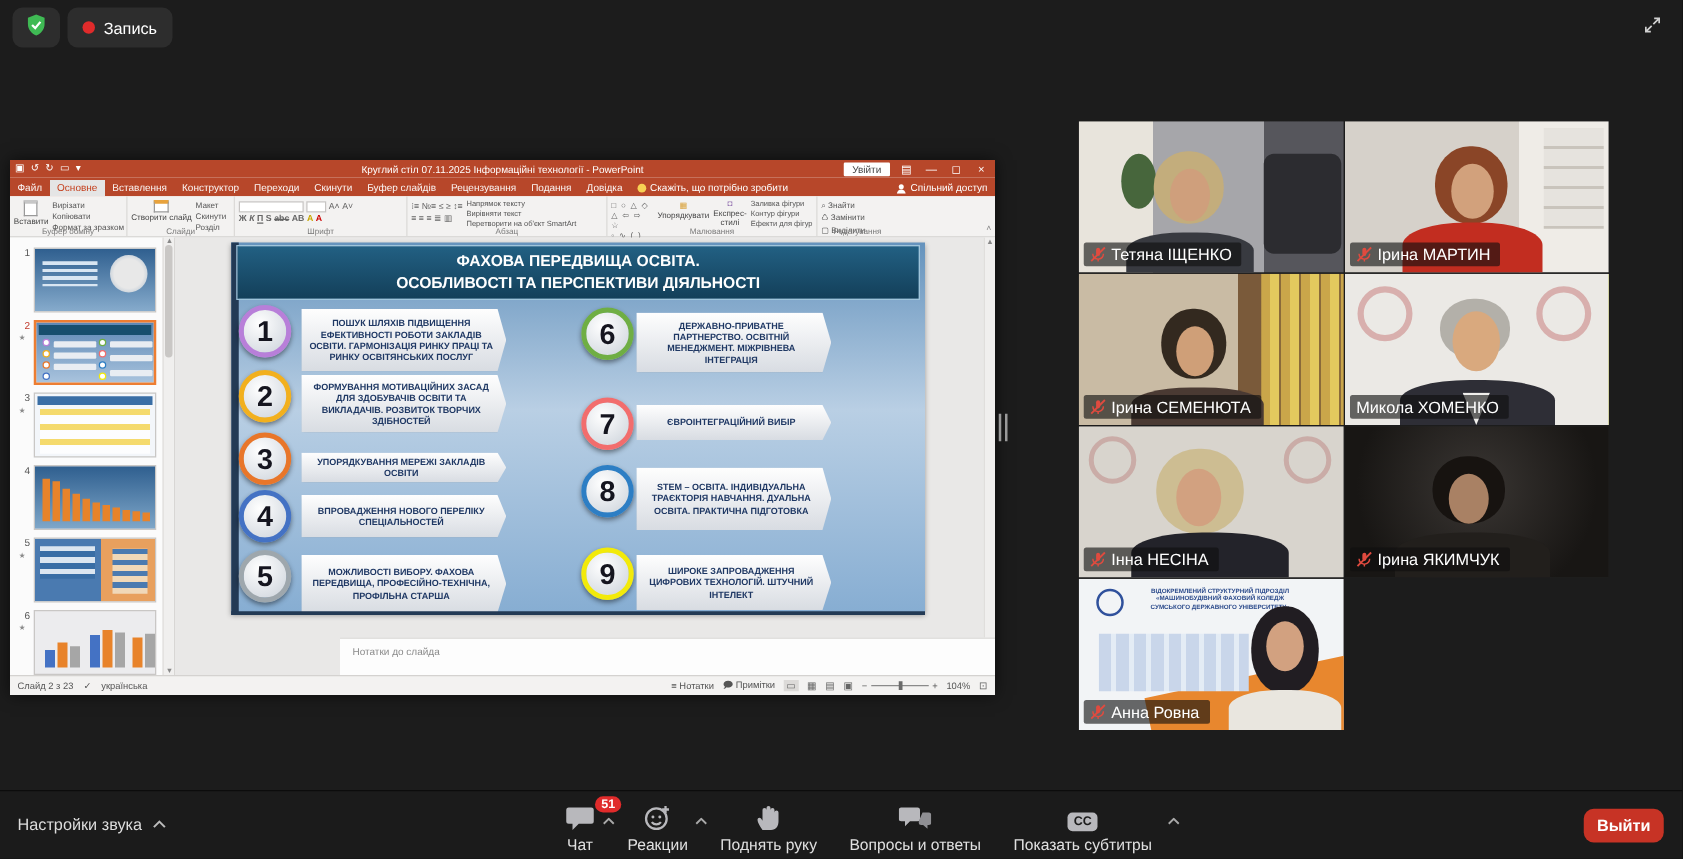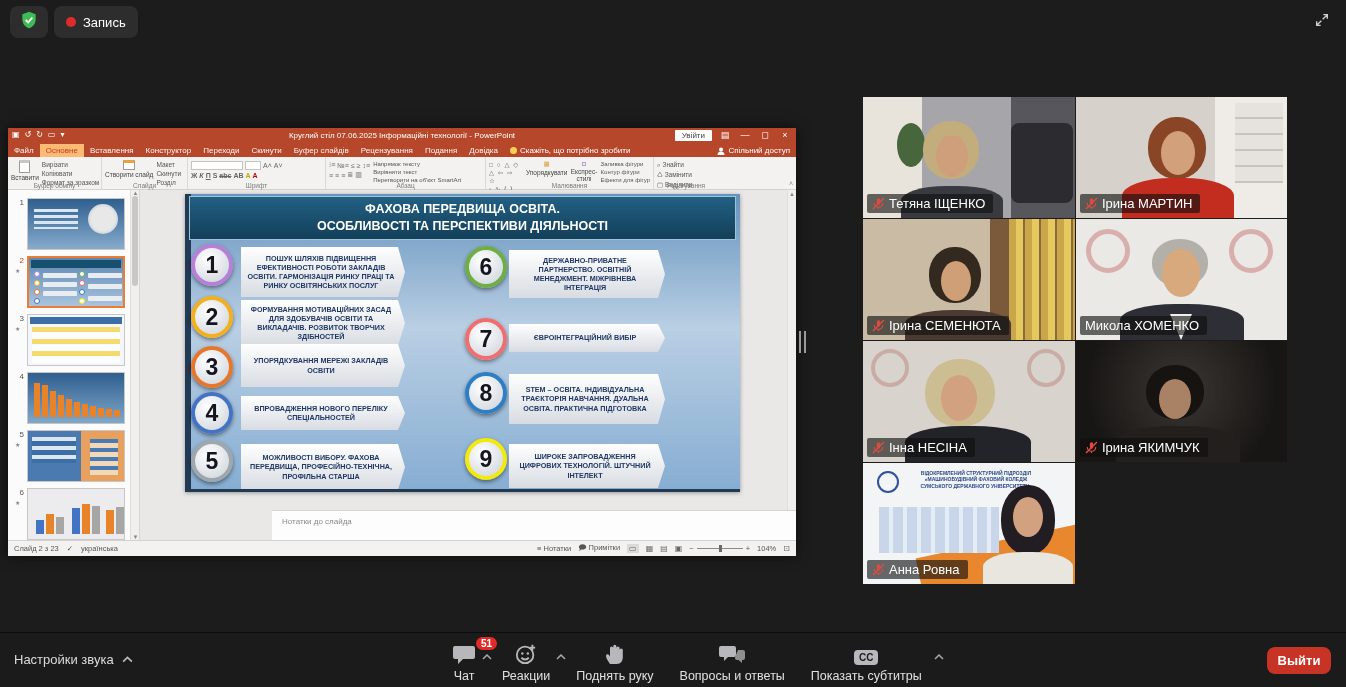--- a/index.html
+++ b/index.html
@@ -16,21 +16,21 @@
   
   .ppt{position:absolute;left:8px;top:128px;width:788px;height:428px;background:#f3f2f1;box-shadow:0 0 12px rgba(0,0,0,.6);font-size:8px;}
   .ppt-titlebar{position:relative;height:14px;background:#b7472a;color:#fff;display:flex;align-items:center;padding:0 4px;}
   .qat{display:flex;gap:5px;font-size:8px;line-height:14px;}
   .ppt-title{position:absolute;left:0;right:0;text-align:center;font-size:8px;pointer-events:none;}
   .tb-right{margin-left:auto;display:flex;align-items:center;gap:6px;z-index:2;}
   .signin{background:#fff;color:#444;font-size:8px;padding:0 7px;border-radius:1px;line-height:11px;}
   .winbtn{font-size:9px;line-height:14px;width:14px;text-align:center;color:#fff;}
   .ppt-menubar{height:15px;background:#b7472a;display:flex;align-items:flex-end;color:#fff;position:relative;}
   .mtab{font-size:8px;padding:2px 6px 2px;white-space:nowrap;color:rgba(255,255,255,.95);}
-  .mtab.sel{background:#fdba74;color:#c43e1c;}
+  .mtab.sel{background:#e5e5e5;color:#c43e1c;}
   .tellme{display:flex;align-items:center;gap:3px;font-size:8px;padding:2px 6px;}
   .bulb{width:7px;height:7px;border-radius:50%;background:#f7d154;display:inline-block;}
   .share-btn{position:absolute;right:6px;bottom:2px;display:flex;align-items:center;gap:3px;font-size:8px;color:#fff;}
   .ppt-ribbon{height:33px;background:#f3f2f1;border-bottom:1px solid #d4d2d0;display:flex;position:relative;}
   .rgroup{position:relative;border-right:1px solid #dcdad8;padding:2px 3px 8px;display:flex;gap:3px;}
   .rgroup .glabel{position:absolute;bottom:0px;left:0;right:0;text-align:center;font-size:6.5px;color:#7a7a7a;}
   .rbig{display:flex;flex-direction:column;align-items:center;justify-content:flex-start;font-size:6.5px;color:#444;gap:1px;padding-top:1px;text-align:center;}
   .paste-ic{width:11px;height:13px;background:#fff;border:1px solid #9a9a9a;border-top:3px solid #c7c7c7;}
   .slide-ic{width:12px;height:10px;background:#fff;border:1px solid #9a9a9a;border-top:3px solid #e8a33d;}
   .rsmalls{display:flex;flex-direction:column;justify-content:flex-start;gap:2px;font-size:6.5px;color:#555;padding-top:2px;}
@@ -79,21 +79,21 @@
 
   
   .slide{position:absolute;left:45px;top:4px;width:555px;height:298px;background:linear-gradient(180deg,#6593bd 0%,#b9cfe4 45%,#86add2 100%);box-shadow:0 1px 4px rgba(0,0,0,.35);}
   .slide::before{content:"";position:absolute;left:0;top:0;bottom:0;width:6px;background:#233a55;}
   .slide::after{content:"";position:absolute;left:0;right:0;bottom:0;height:3px;background:#233a55;}
   .slide-title{position:absolute;left:4px;right:4px;top:2px;height:44px;background:linear-gradient(180deg,#226083,#133f59);border:1px solid #9fc4da;display:flex;flex-direction:column;align-items:center;justify-content:center;color:#fff;font-weight:bold;font-size:12.5px;line-height:1.4;text-align:center;}
   .num-circle{position:absolute;width:42px;height:42px;border-radius:50%;background:radial-gradient(circle at 38% 32%,#ffffff,#d8dde3 75%);border:4px solid #888;box-shadow:0 2px 4px rgba(0,0,0,.45);display:flex;align-items:center;justify-content:center;font-size:23px;font-weight:bold;color:#15151f;}
   .tbx{position:absolute;background:linear-gradient(180deg,#fefefe,#d8dce2);color:#1f3864;font-weight:bold;font-size:7.2px;line-height:1.28;text-align:center;display:flex;align-items:center;justify-content:center;padding:2px 10px 2px 6px;clip-path:polygon(0 0,calc(100% - 7px) 0,100% 50%,calc(100% - 7px) 100%,0 100%);filter:drop-shadow(1px 2px 2px rgba(0,0,0,.4));}
   .it1c{left:6px;top:50px;} .it1b{left:56px;top:53px;width:164px;height:50px;}
   .it2c{left:6px;top:102px;} .it2b{left:56px;top:106px;width:164px;height:46px;}
-  .it3c{left:6px;top:152px;} .it3b{left:56px;top:150px;width:164px;height:43px;}
+  .it3c{left:6px;top:152px;} .it3b{left:56px;top:168px;width:164px;height:24px;}
   .it4c{left:6px;top:198px;} .it4b{left:56px;top:202px;width:164px;height:34px;}
   .it5c{left:6px;top:246px;} .it5b{left:56px;top:250px;width:164px;height:46px;}
   .it6c{left:280px;top:52px;} .it6b{left:324px;top:56px;width:156px;height:48px;}
   .it7c{left:280px;top:124px;} .it7b{left:324px;top:130px;width:156px;height:28px;}
   .it8c{left:280px;top:178px;} .it8b{left:324px;top:180px;width:156px;height:50px;}
   .it9c{left:280px;top:244px;} .it9b{left:324px;top:250px;width:156px;height:44px;}
 
   .notes-bar{position:absolute;left:132px;right:0;bottom:0;height:30px;background:#fdfdfd;border-top:1px solid #d8d6d4;font-size:8px;color:#8a8a8a;padding:6px 0 0 10px;}
   .ppt-status{height:16px;background:#f3f2f1;border-top:1px solid #d4d2d0;display:flex;align-items:center;font-size:7.5px;color:#555;padding:0 6px;gap:8px;}
   .st-right{margin-left:auto;display:flex;align-items:center;gap:7px;}
@@ -201,21 +201,21 @@
 
   <div class="ppt">
     <div class="ppt-titlebar">
       <div class="qat">
           <span>▣</span>
           <span>↺</span>
           <span>↻</span>
           <span>▭</span>
           <span>▾</span>
         </div>
-      <div class="ppt-title">Круглий стіл 07.06.2025 Інформаційні технології - PowerPoint</div>
+      <div class="ppt-title">Круглий стіл 07.11.2025 Інформаційні технології - PowerPoint</div>
       <div class="tb-right">
         <span class="signin">Увійти</span>
         <span class="winbtn">▤</span>
         <span class="winbtn">—</span>
         <span class="winbtn">◻</span>
         <span class="winbtn">×</span>
       </div>
     </div>
     <div class="ppt-menubar">
       <span class="mtab">Файл</span>

